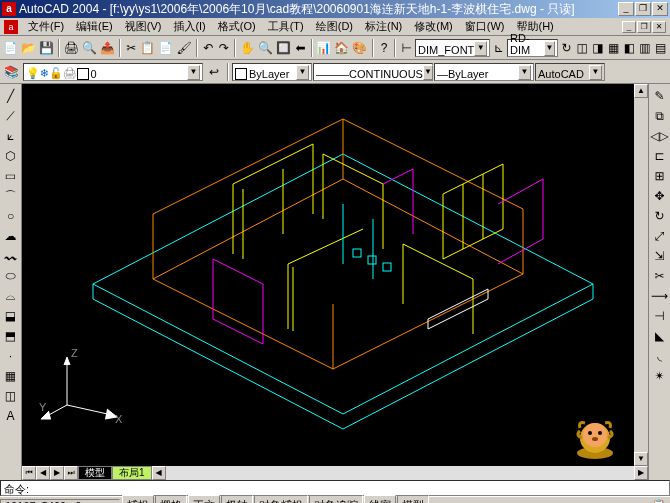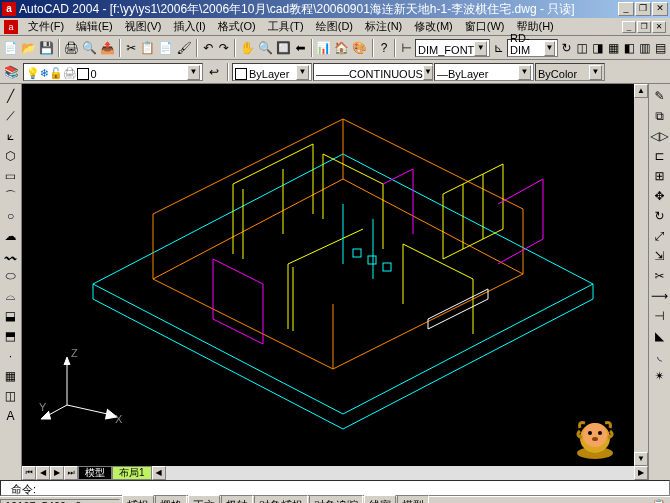--- a/index.html
+++ b/index.html
@@ -25,21 +25,21 @@
 .sidebar .tbtn{width:20px;height:20px;margin:0 auto}
 .viewport{flex:1;background:#000;position:relative;overflow:hidden}
 .ucs{position:absolute;left:15px;bottom:45px;pointer-events:none}
 .scrollbar-h{position:absolute;bottom:0;left:0;right:0;height:14px;background:#d4d0c8;display:flex;align-items:center}
 .scrollbar-h .arrow{width:14px;height:14px;background:#d4d0c8;border:1px solid #808080;border-top-color:#fff;border-left-color:#fff;text-align:center;line-height:11px;font-size:8px}
 .scrollbar-h .track{flex:1;height:14px;background:#e0e0e0}
 .tab{height:14px;padding:0 6px;background:#bef264;border:1px solid #808080;font-size:10px;line-height:12px;display:inline-block}
 .tab.active{background:#000;color:#fff}
 .scrollbar-v{position:absolute;top:0;right:0;bottom:14px;width:14px;background:#d4d0c8}
 .scrollbar-v .arrow{width:14px;height:14px;background:#d4d0c8;border:1px solid #808080;border-top-color:#fff;border-left-color:#fff;text-align:center;line-height:11px;font-size:8px}
-.cmdline{height:16px;background:#fff;border:1px inset #808080;padding:1px 10px;font-size:11px;font-family:"SimSun"}
+.cmdline{height:16px;background:#fff;border:1px inset #808080;padding:1px 3px;font-size:11px;font-family:"SimSun"}
 .statusbar{height:18px;background:#d4d0c8;display:flex;align-items:center;border-top:1px solid #fff;font-size:10px}
 .statusbar .coord{width:120px;padding:0 4px;border:1px inset #d4d0c8;margin-right:2px}
 .statusbar .sbtn{padding:2px 4px;border:1px solid #808080;border-top-color:#fff;border-left-color:#fff;margin-right:1px;background:#d4d0c8}
 .statusbar .sbtn.active{border:1px solid #fff;border-top-color:#808080;border-left-color:#808080}
 .mascot{position:absolute;right:50px;bottom:40px;width:50px;height:50px;pointer-events:none}
 .layer-sw{width:12px;height:12px;border:1px solid #000}
 </style>
 </head>
 <body>
 
@@ -142,21 +142,21 @@
       <span>——— </span>
       <span>CONTINUOUS</span>
       <span class="dbtn">▼</span>
     </div>
   <div class="dropdown" style="width:100px">
       <span>— </span>
       <span>ByLayer</span>
       <span class="dbtn">▼</span>
     </div>
   <div class="dropdown" style="width:70px;background:#d4d0c8">
-      <span>ByColor</span>
+      <span>AutoCAD</span>
       <span class="dbtn">▼</span>
     </div>
 </div>
 
 <div class="main">
   <div class="sidebar">
     <span class="tbtn">╱</span>
     <span class="tbtn">⟋</span>
     <span class="tbtn">⟀</span>
     <span class="tbtn">⬡</span>

